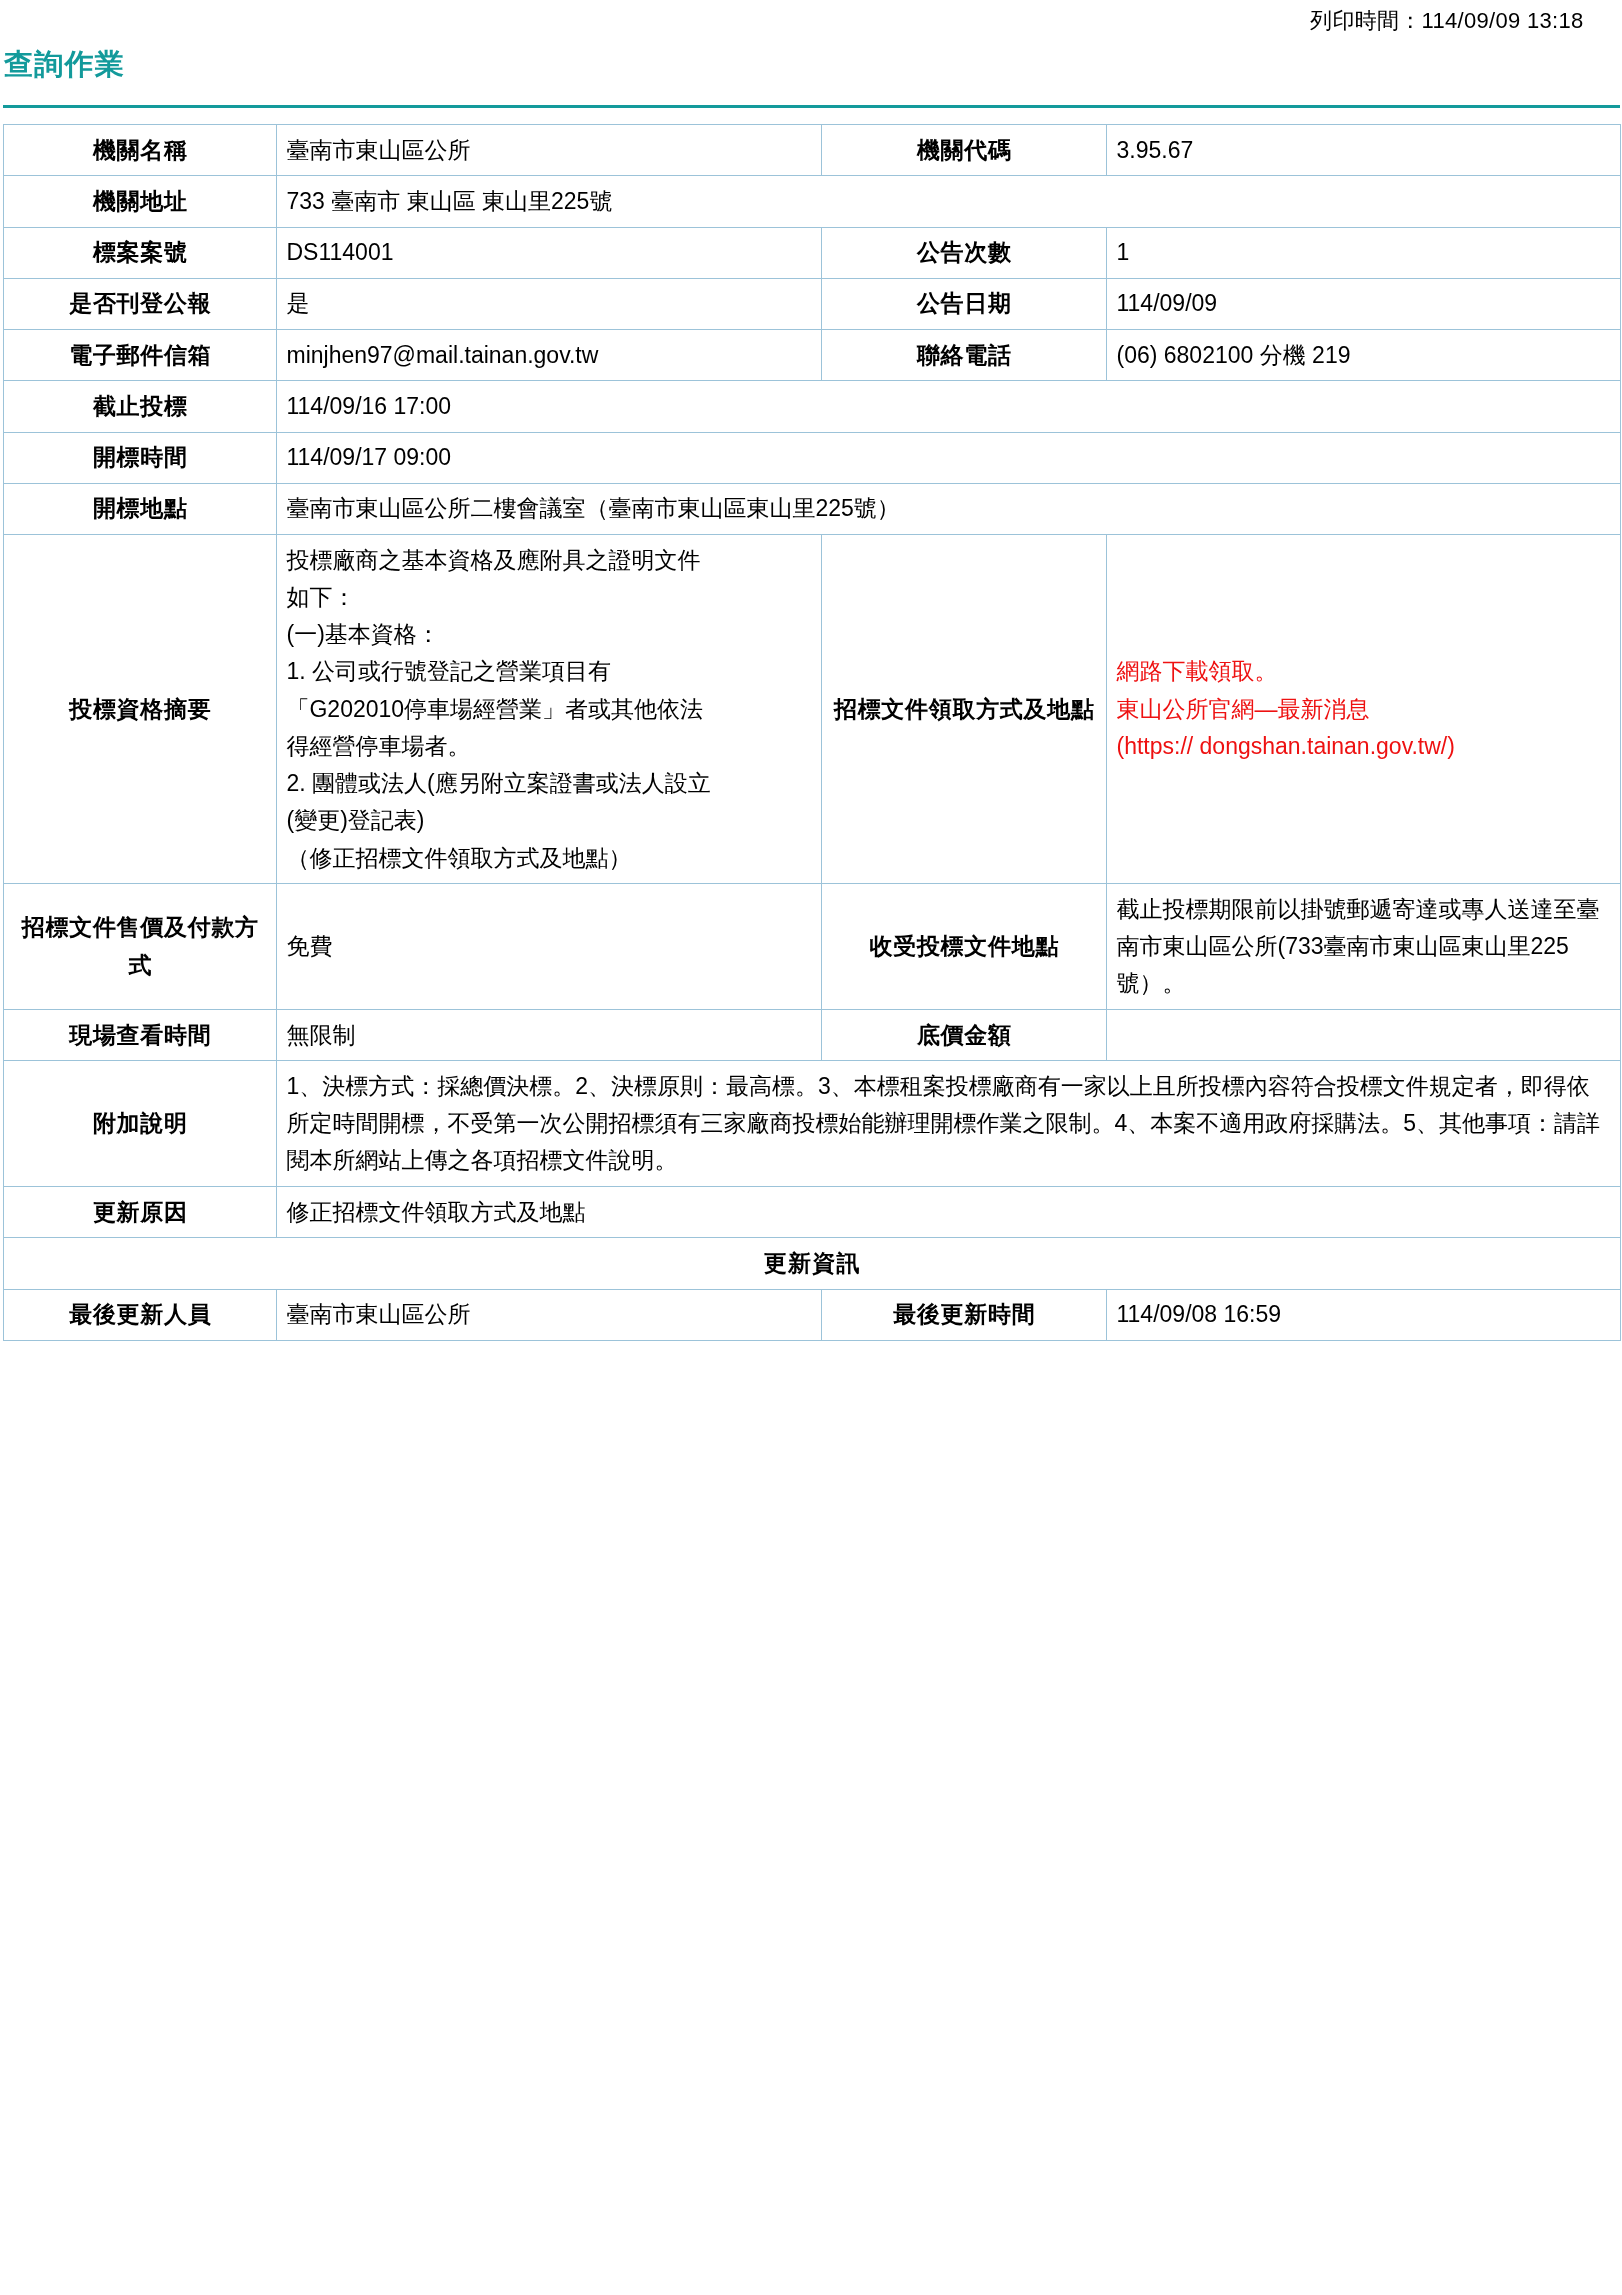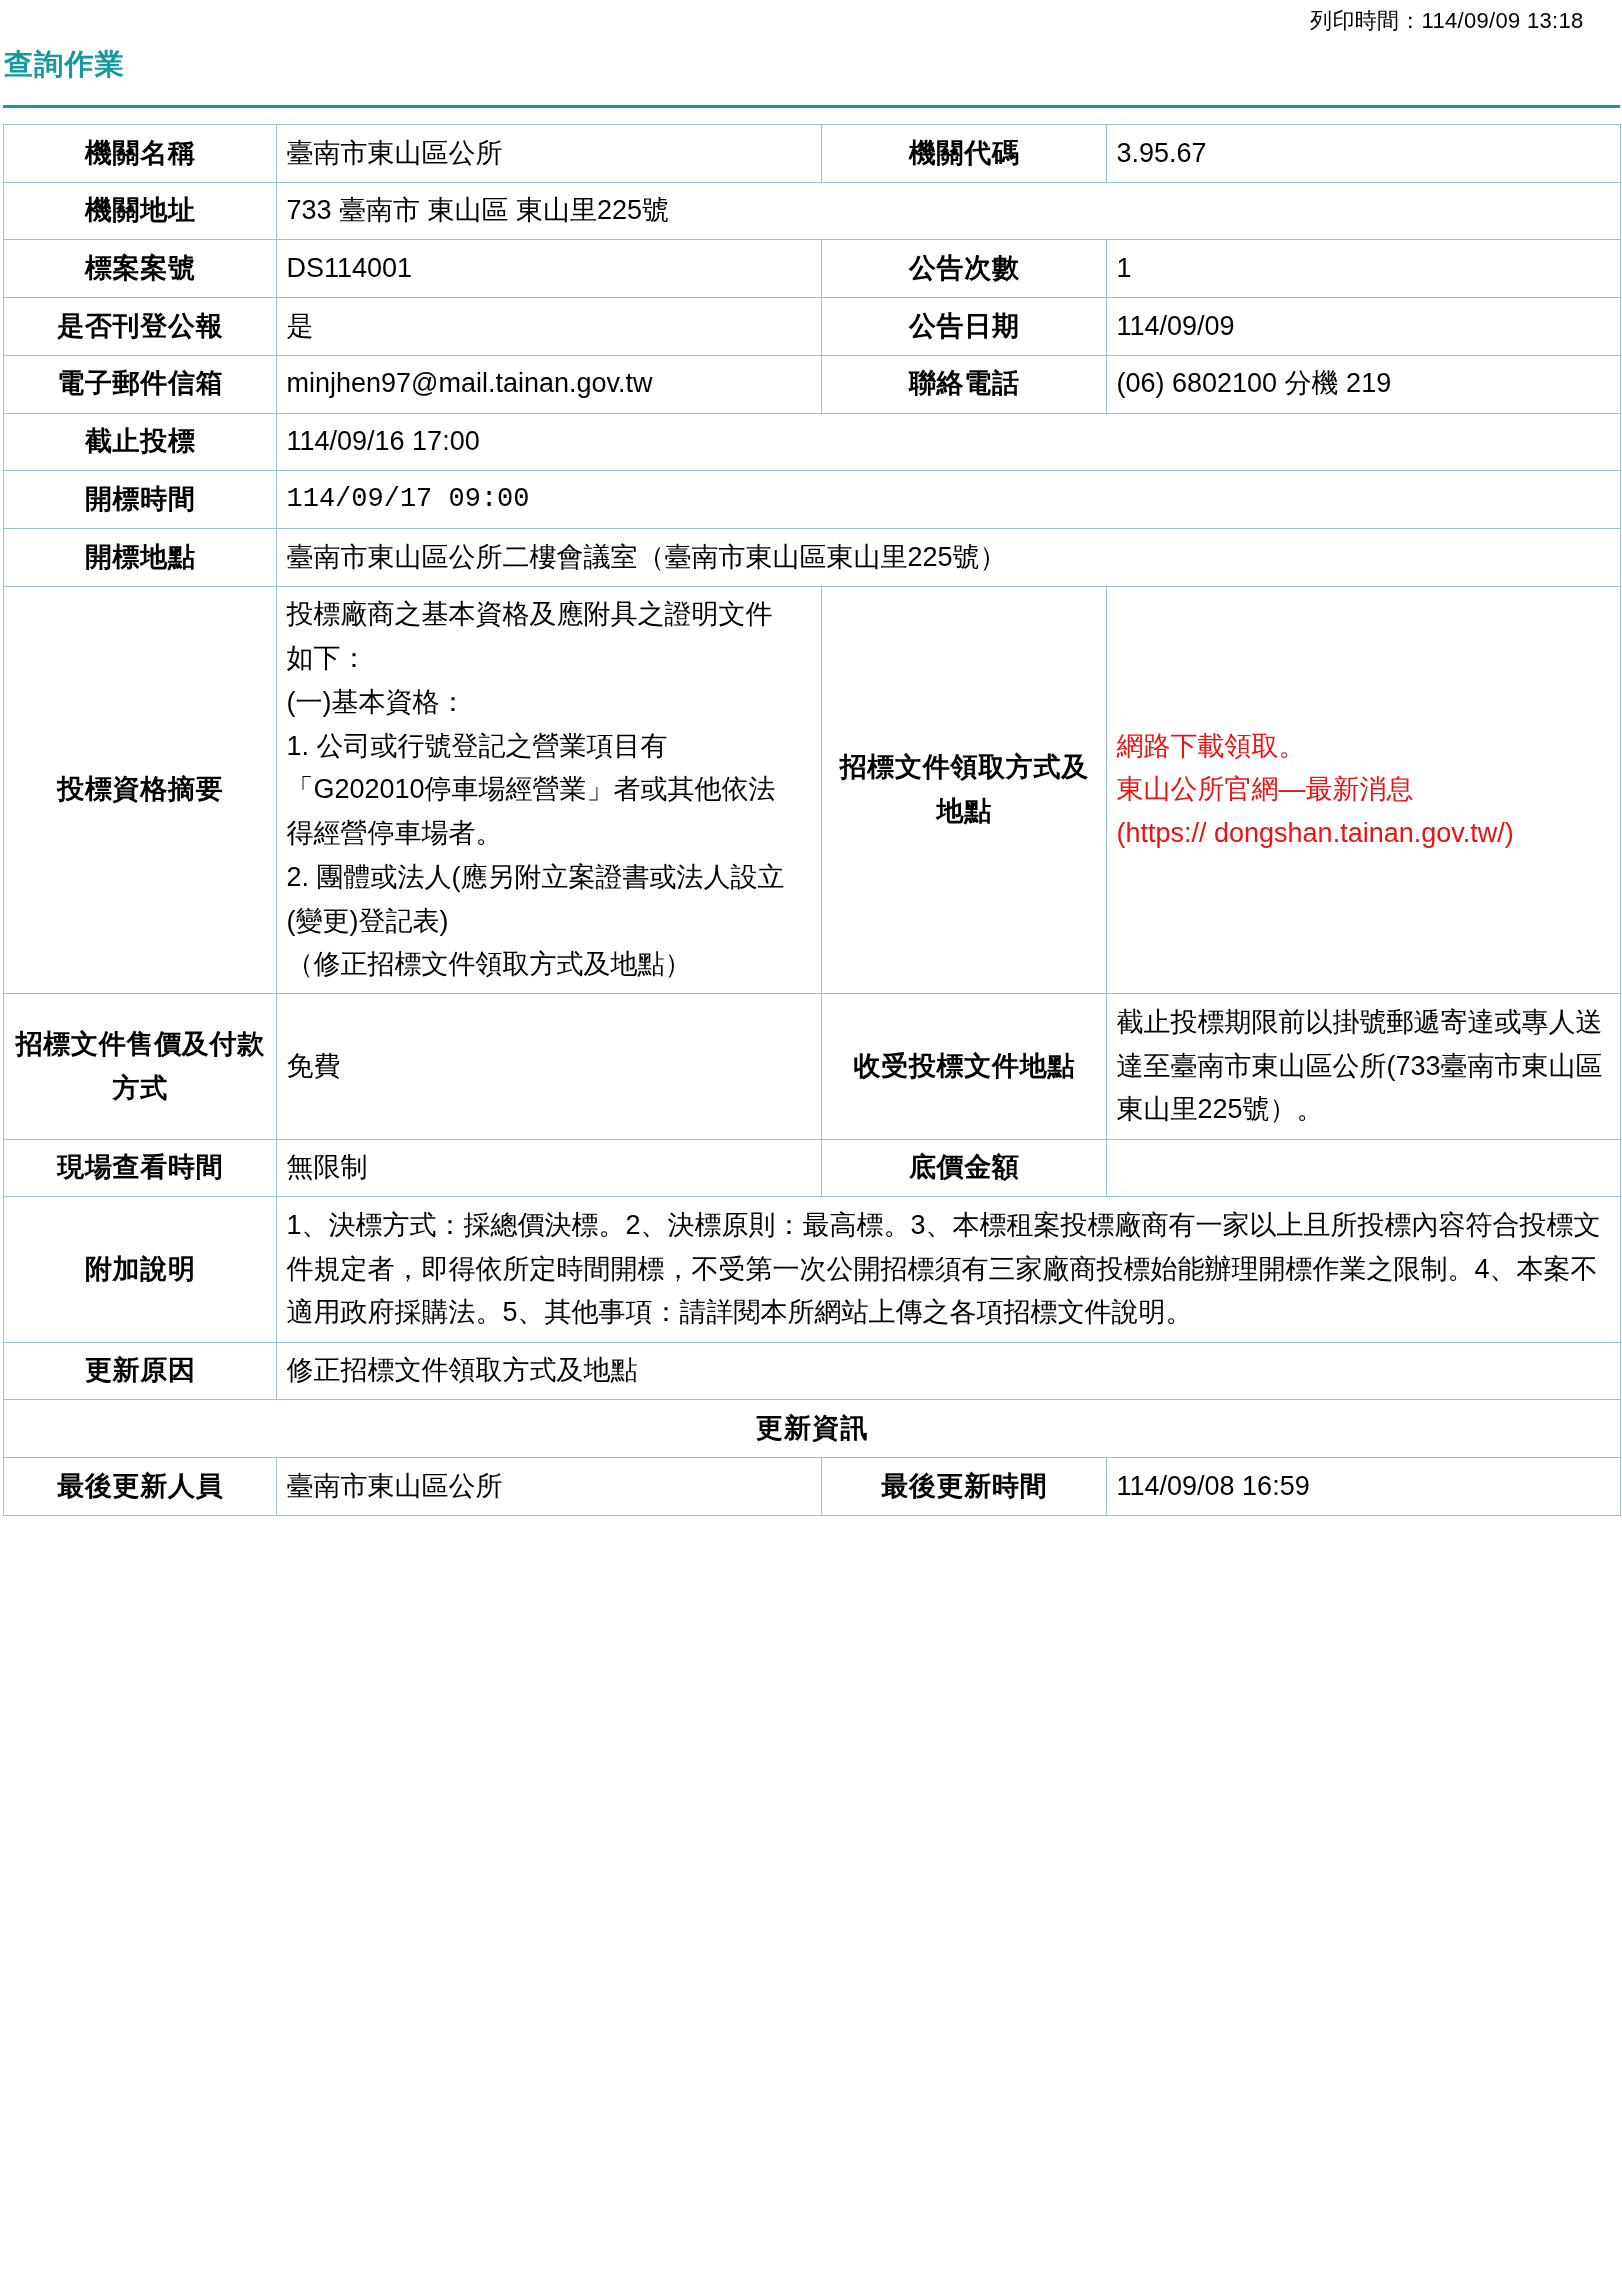--- a/index.html
+++ b/index.html
@@ -59,21 +59,21 @@
   }
   table.main {
     border-collapse: collapse;
     width: 1616px;
     table-layout: fixed;
   }
   table.main td {
     border: 1.3px solid #9cc3d9;
     padding: 6.5px 9.2px;
     vertical-align: middle;
-    font-size: 27px;
+    font-size: 23px;
     line-height: 1.62;
     word-break: break-word;
   }
   td.lbl {
     font-weight: bold;
     text-align: center;
     font-size: 23px;
     letter-spacing: 0.7px;
   }
   td.val {
@@ -155,21 +155,21 @@
           <td class="val" style="border-color: rgb(156, 195, 217);">(06) 6802100 分機 219</td>
         </tr>
 
         <tr>
           <td class="lbl" style="border-color: rgb(156, 195, 217); text-align: center;">截止投標</td>
           <td class="val" colspan="3" style="border-color: rgb(156, 195, 217);">114/09/16 17:00</td>
         </tr>
 
         <tr>
           <td class="lbl" style="border-color: rgb(156, 195, 217);">開標時間</td>
-          <td class="val" colspan="3" style="border-color: rgb(156, 195, 217); font-family: Liberation Mono, monospace;">114/09/17 09:00</td>
+          <td class="val" colspan="3" style="border-color: rgb(156, 195, 217);">114/09/17 09:00</td>
         </tr>
 
         <tr>
           <td class="lbl" style="border-color: rgb(156, 195, 217);">開標地點</td>
           <td class="val" colspan="3" style="border-color: rgb(156, 195, 217);">臺南市東山區公所二樓會議室（臺南市東山區東山里225號）</td>
         </tr>
 
         <tr>
           <td class="lbl" style="border-color: rgb(156, 195, 217);">投標資格摘要</td>
           <td class="val val-top qual" style="border-color: rgb(156, 195, 217);">

